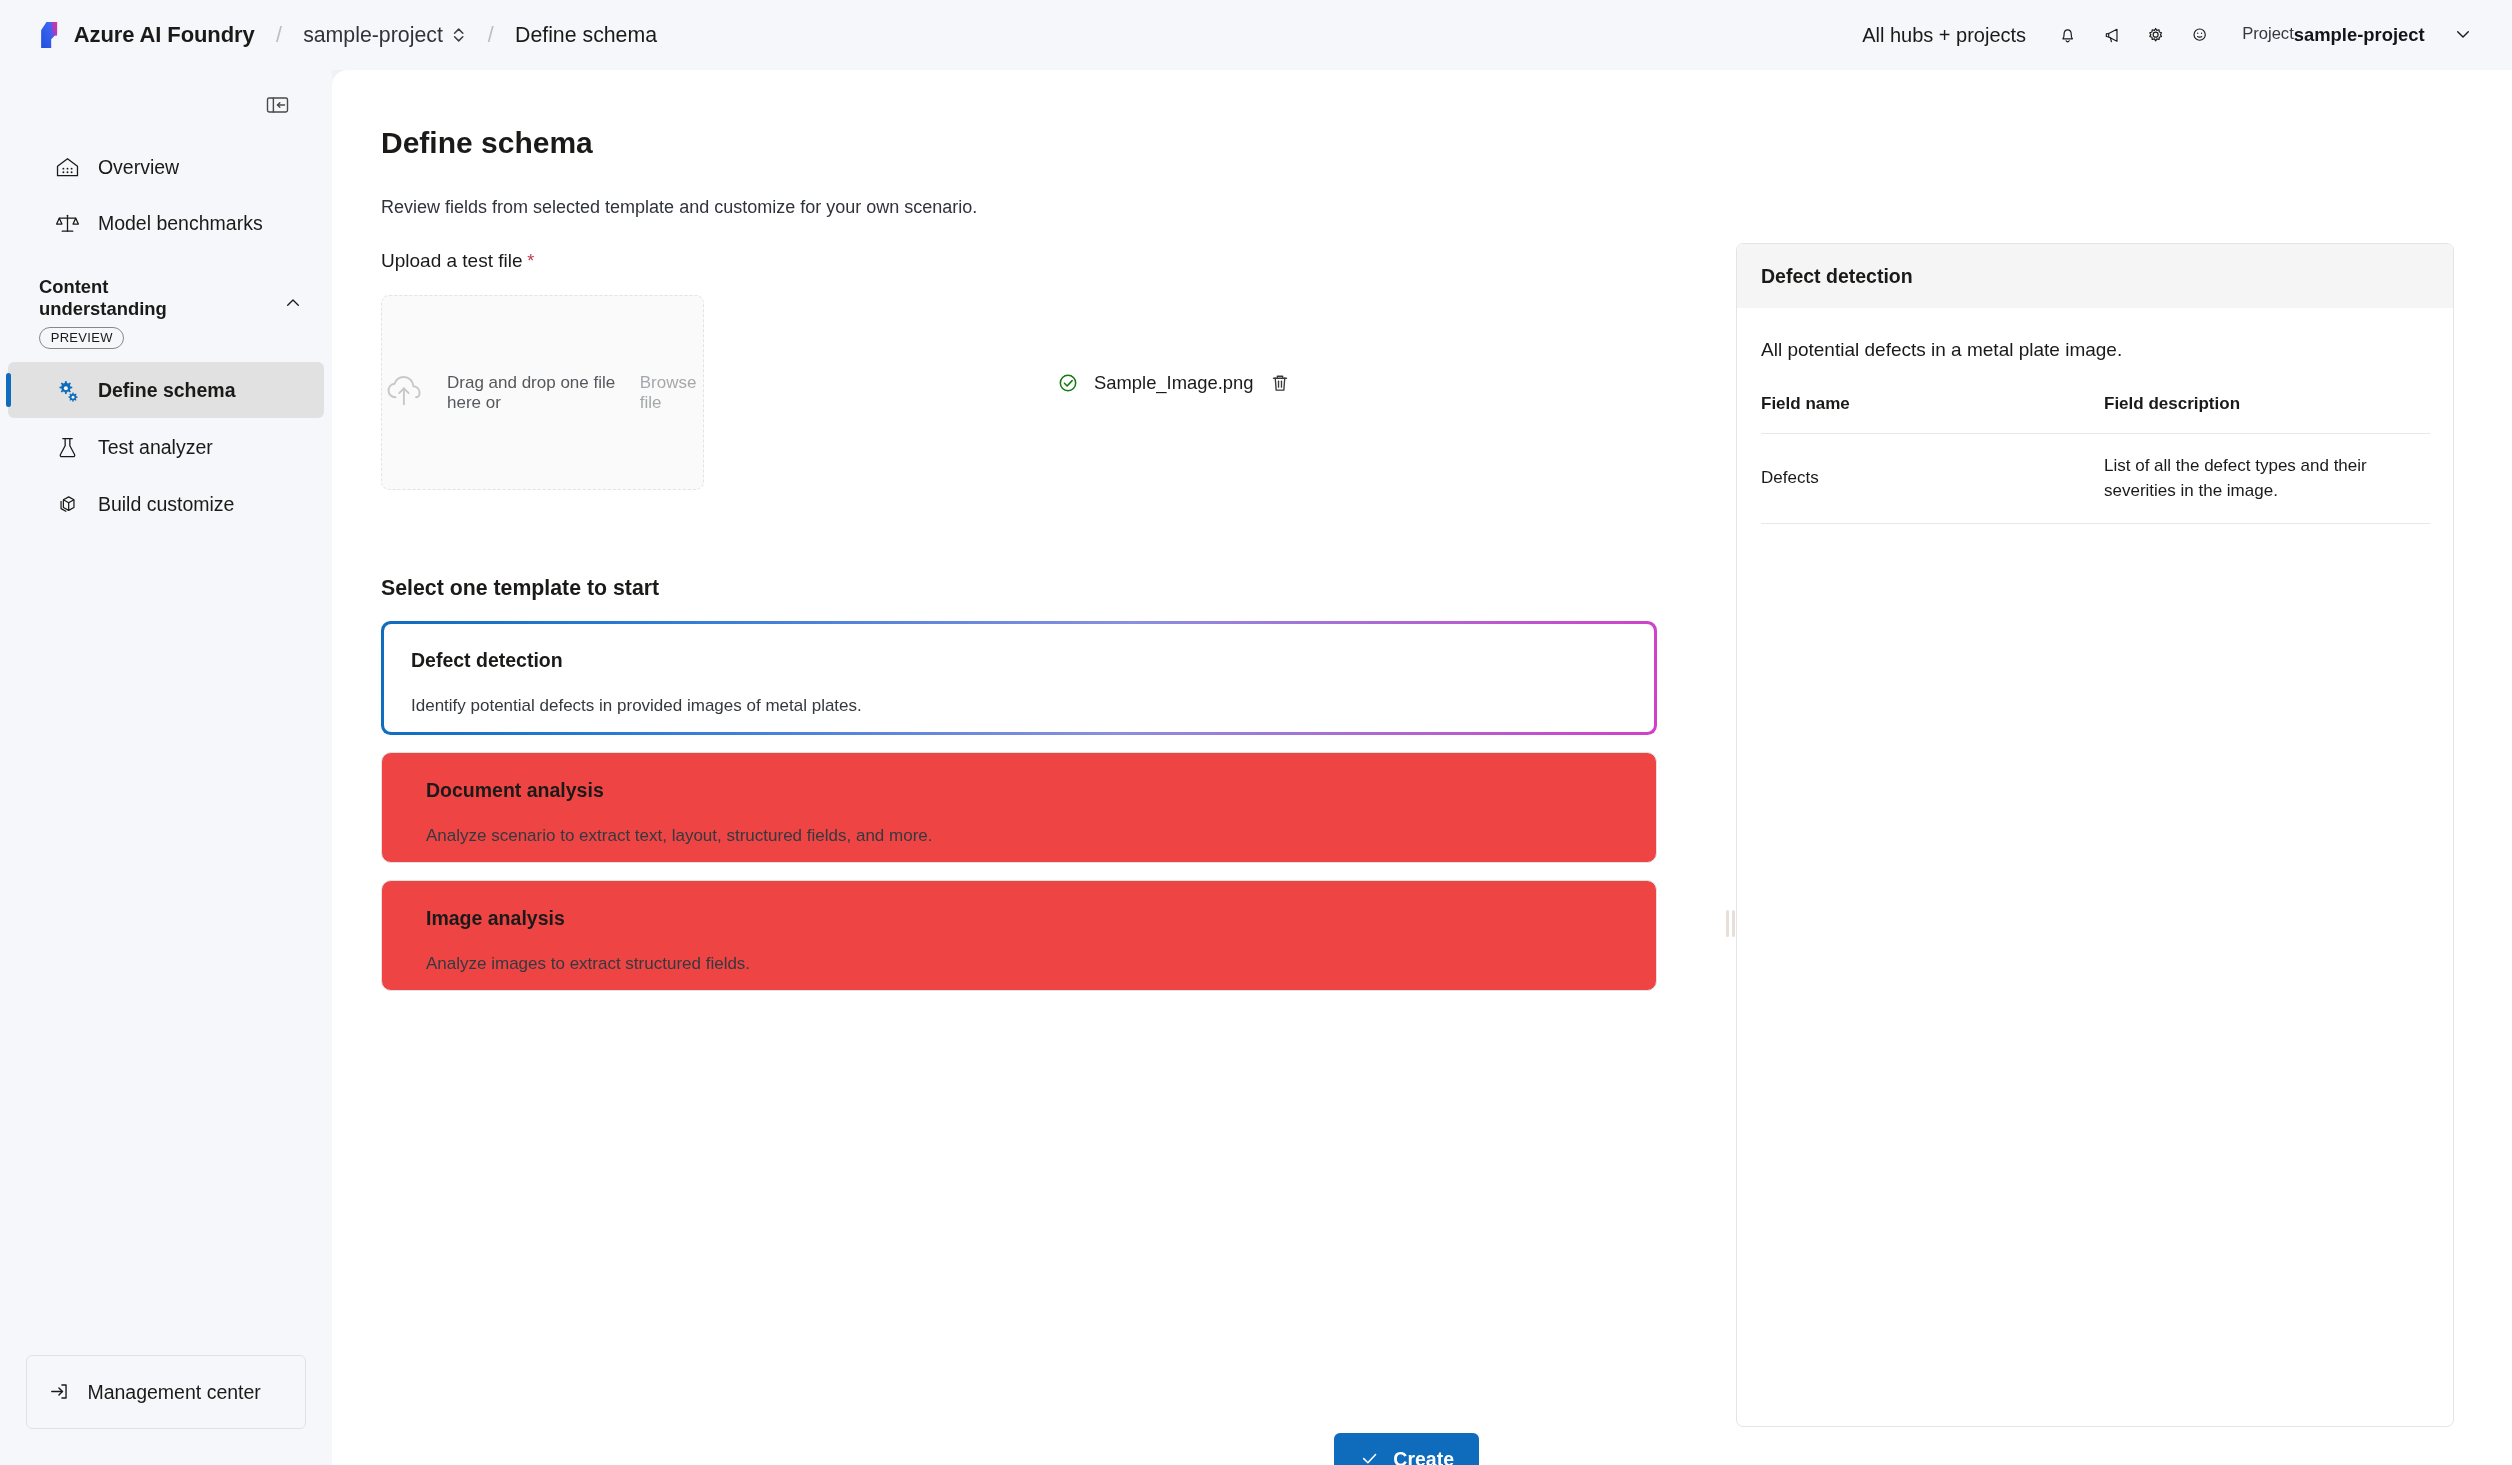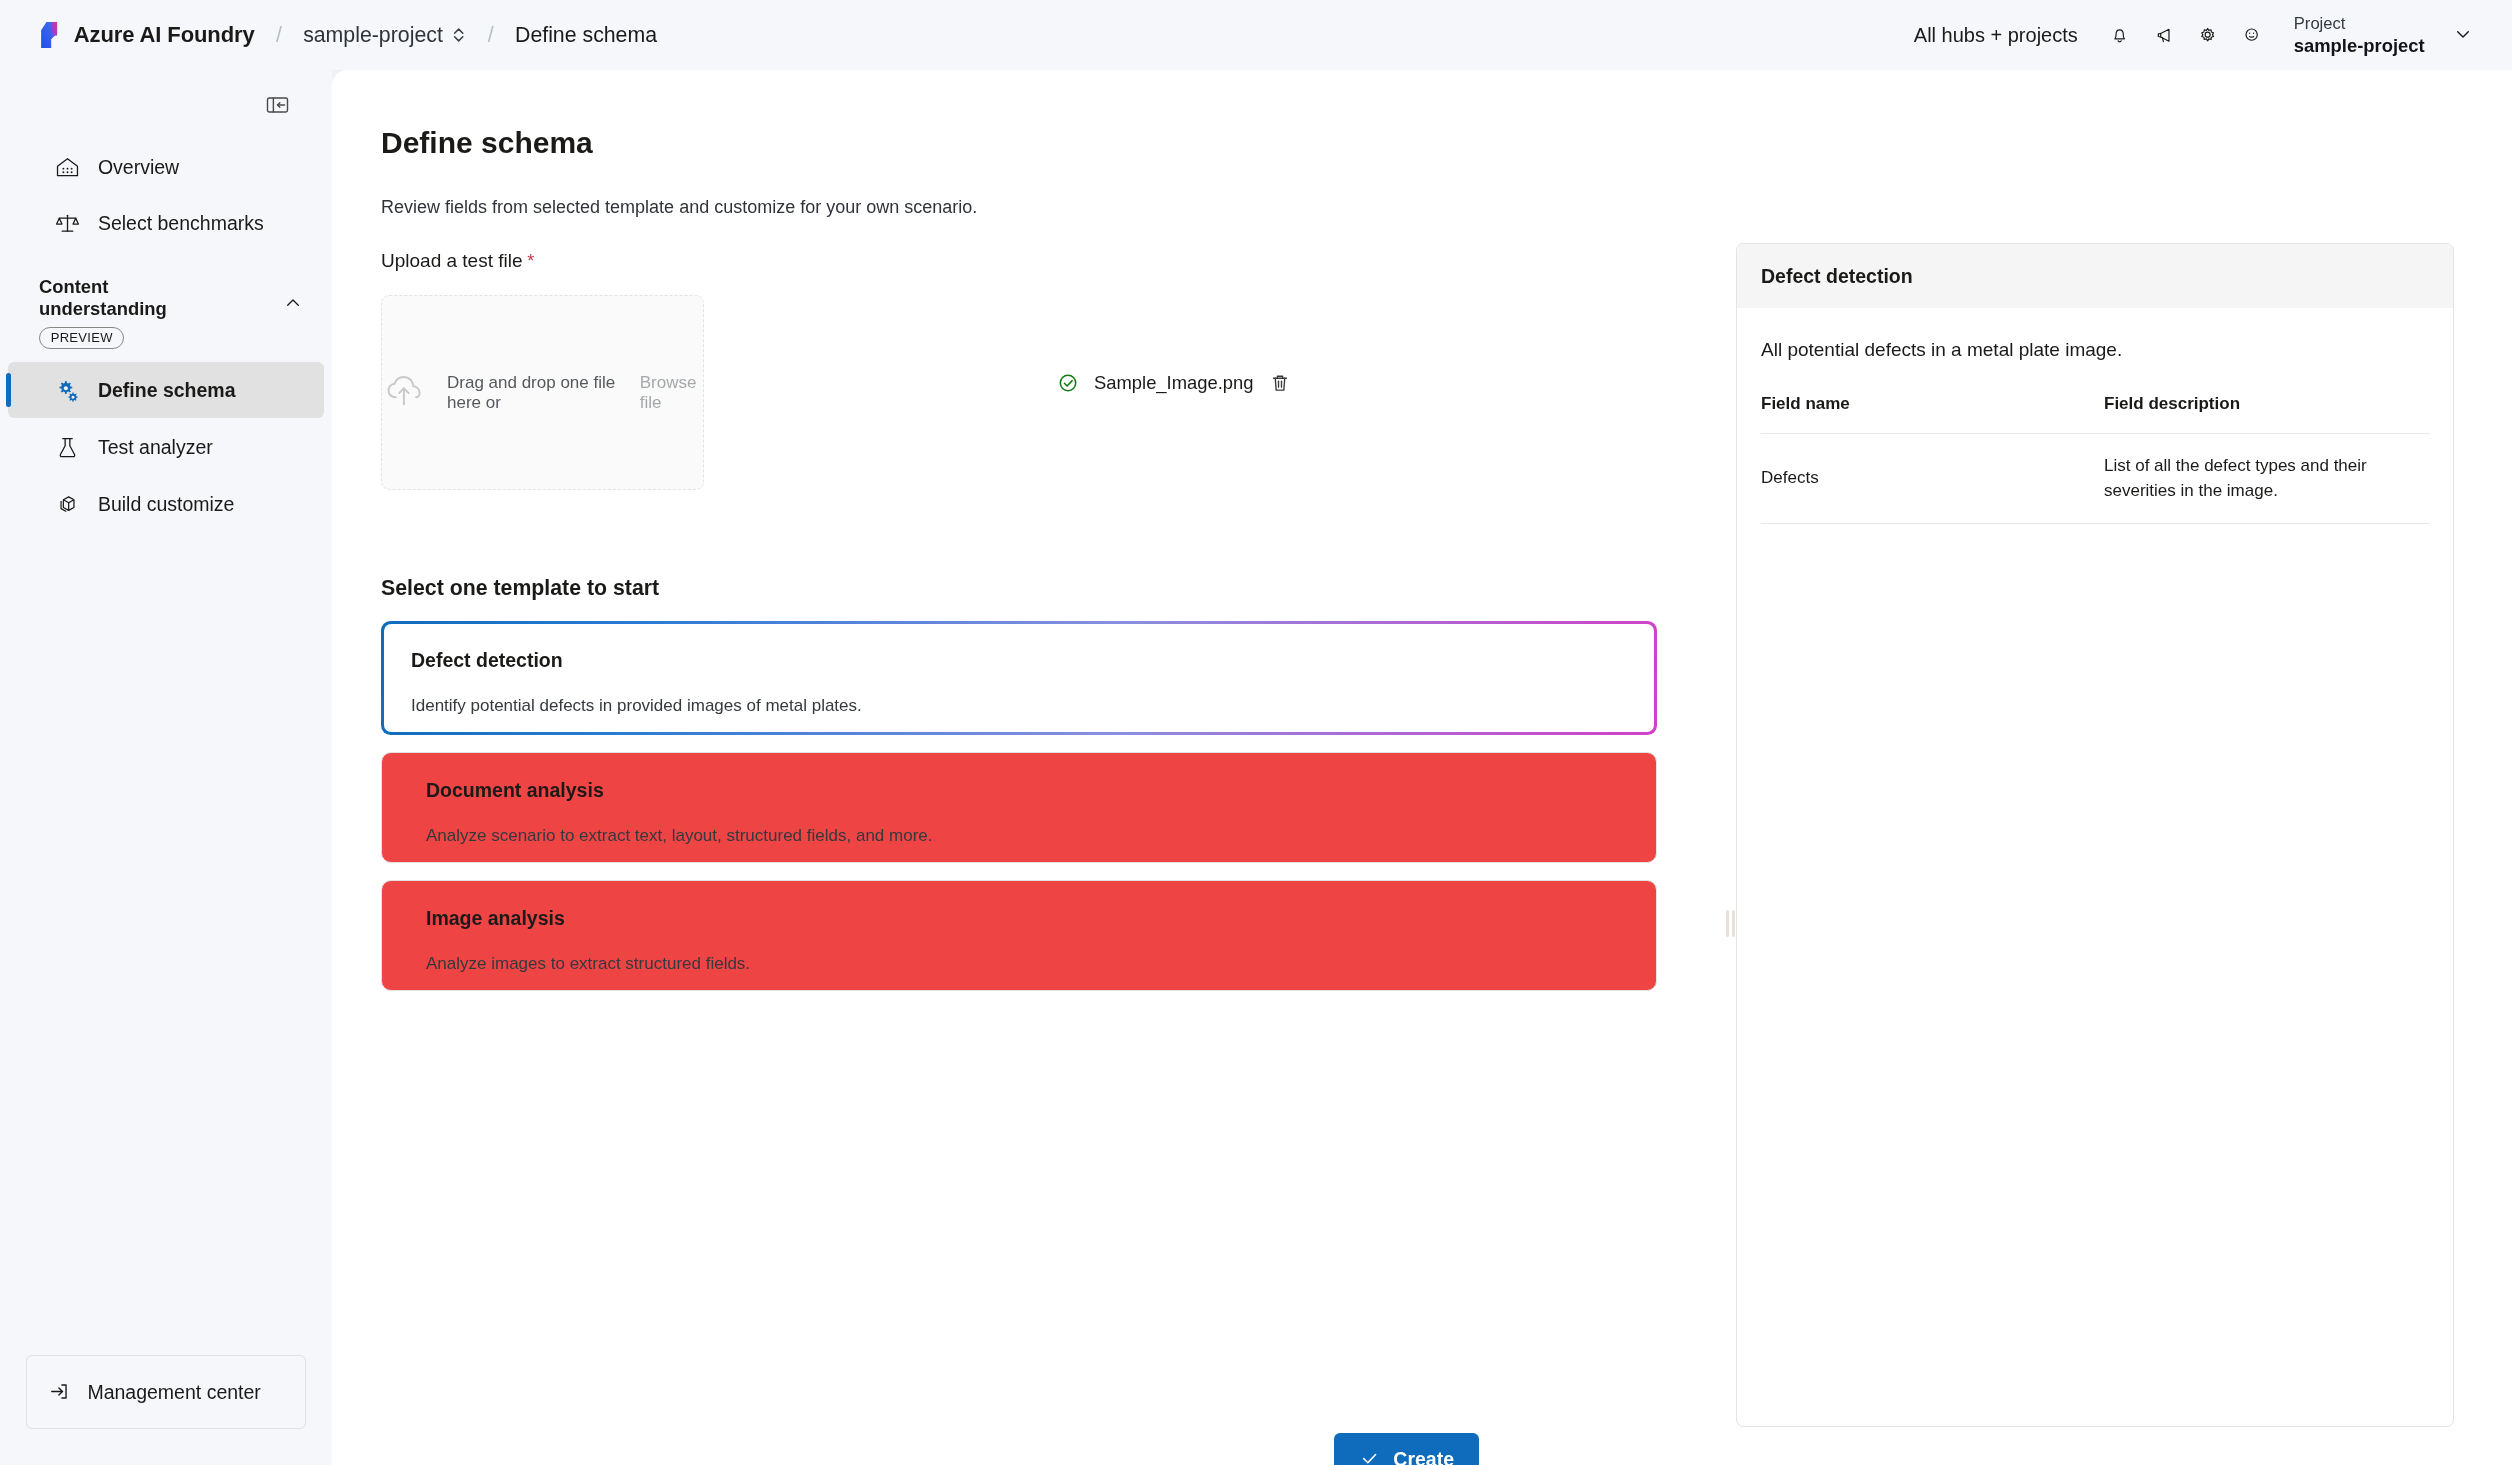--- a/index.html
+++ b/index.html
@@ -25,21 +25,21 @@
   #bc-current { font-size: 21.3px; color: #1b1a19; }
   .chev-ud { width: 15.4px; height: 20px; display: inline-block; }
 
   #topbar-right {
     margin-left: auto; margin-right: 39px;
     display: flex; align-items: center; gap: 0;
   }
   #all-hubs { font-size: 20px; color: #1b1a19; margin-right: 20px; }
   .ticon { width: 44px; height: 44px; display: flex; align-items: center; justify-content: center; border-radius: 4.7px; }
   #proj-switcher { display: flex; align-items: center; margin-left: 20px; gap: 28.4px; }
-  #proj-switcher .pcol { display: flex; flex-direction: column; justify-content: flex-start; line-height: 1.28; }
+  #proj-switcher .pcol { display: flex; flex-direction: row; justify-content: flex-start; line-height: 1.28; }
   #proj-label { font-size: 16.6px; color: #35393e; }
   #proj-name { font-size: 18.4px; font-weight: 700; color: #12141a; }
 
   
   #leftnav {
     position: absolute; left: 0; top: 70px; width: 332px; height: 1396px;
     background: #f5f7fa;
     display: flex; flex-direction: column;
   }
   #collapse-row { height: 69px; display: flex; align-items: center; justify-content: flex-end; padding-right: 37px; }
@@ -280,21 +280,21 @@
   <div class="nav-item">
     <span class="nav-ico">
       <svg viewBox="0 0 46 46" width="27" height="27" fill="none" stroke="#1b1a19" stroke-width="2.2" stroke-linecap="round" stroke-linejoin="round">
         <line x1="23" y1="9" x2="23" y2="36"></line>
         <line x1="14" y1="36" x2="32" y2="36"></line>
         <line x1="9" y1="14" x2="37" y2="14"></line>
         <path d="M9 14 L4.5 24 L13.5 24 Z"></path>
         <path d="M37 14 L32.5 24 L41.5 24 Z"></path>
       </svg>
     </span>
-    <span class="nav-label">Select benchmarks</span>
+    <span class="nav-label">Model benchmarks</span>
   </div>
 
   <div id="nav-group-head">
     <div>
       <div id="nav-group-title">Content understanding</div>
       <span id="preview-badge">PREVIEW</span>
     </div>
     <span id="group-collapse">
       <svg viewBox="0 0 34 34" width="20" height="20" fill="none" stroke="#1b1a19" stroke-width="2.3" stroke-linecap="round" stroke-linejoin="round">
         <polyline points="8,21 17,12 26,21"></polyline>

